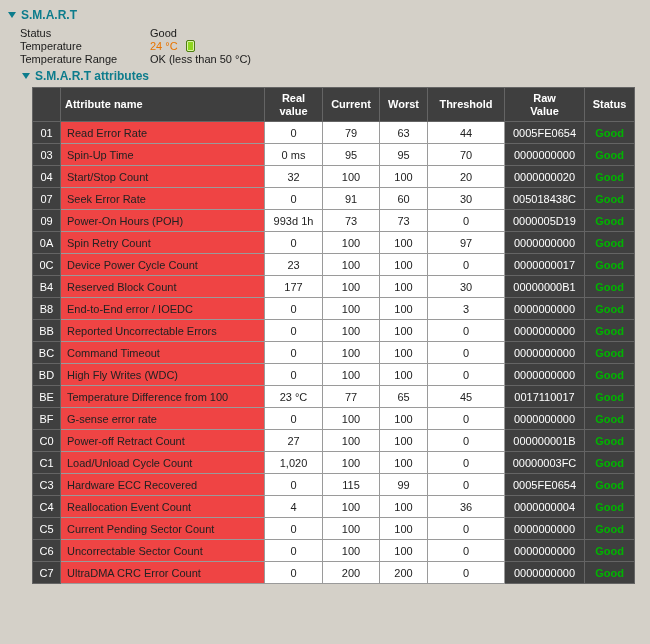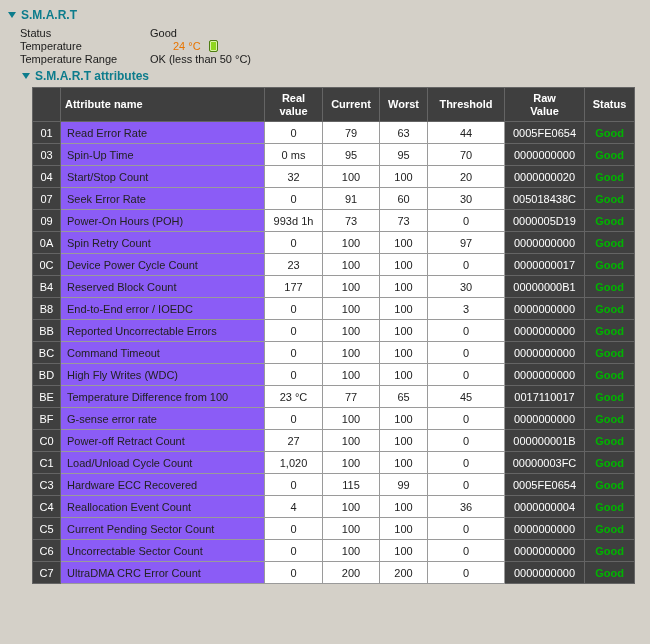--- a/index.html
+++ b/index.html
@@ -33,21 +33,21 @@
     border-top: 6px solid #0d7c8c;
     display: inline-block;
     margin-right: 5px;
   }
 
   
   .fields { margin-left: 14px; }
   .field-row { display: flex; align-items: center; height: 13px; }
   .flabel { width: 130px; color: #1a1a1a; }
   .fvalue { color: #1a1a1a; }
-  .fvalue.temp { color: #e87400; margin-left: 23px; }
+  .fvalue.temp { color: #e87400; }
   .temp-icon {
     width: 9px; height: 12px;
     margin-left: 8px;
     background: #8fd61f;
     border: 1px solid #4e7d12;
     border-radius: 2px;
     box-shadow: inset 0 0 0 1px #d9f3a6;
   }
 
   
@@ -77,21 +77,21 @@
     vertical-align: middle;
   }
   thead th.name-h { text-align: left; }
   td.dark {
     background: #3f3f3f;
     color: #ffffff;
     border-color: #646464;
     text-align: center;
   }
   td.id-cell { font-weight: normal; }
-  td.name-cell { background: #8b5cf6; text-align: left; padding-left: 6px; color: #222; }
+  td.name-cell { background: #ef4444; text-align: left; padding-left: 6px; color: #222; }
   td.num { background: #ffffff; text-align: center; color: #222; }
   td.status-cell { color: #00b400; font-weight: bold; }
 </style>
 </head>
 <body>
 
 <div class="page">
 
   <div class="section-header lvl1">
     <span class="tri"></span>

